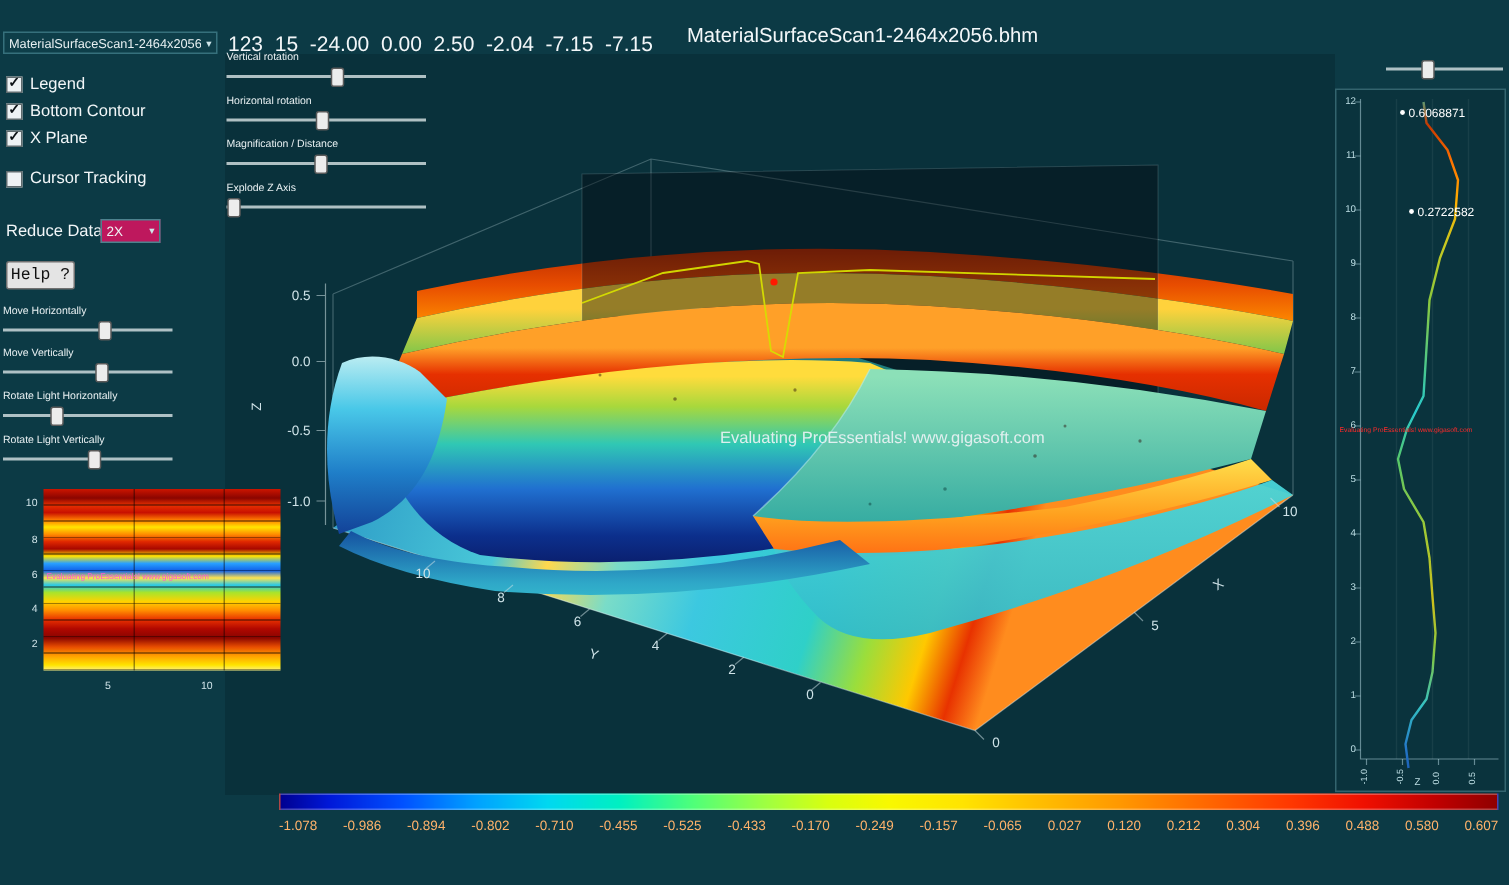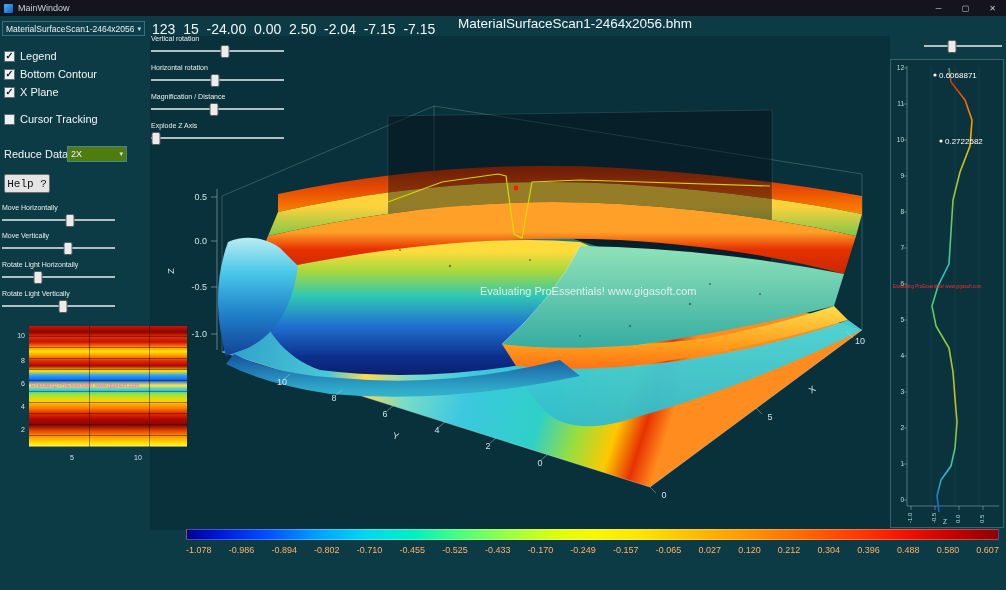--- a/index.html
+++ b/index.html
@@ -25,21 +25,21 @@
   .slider{position:relative;height:13px}
   .slider-track{position:absolute;left:0;right:0;top:5px;height:2px;background:#cdd9dc;opacity:.85}
   .slider-thumb{position:absolute;top:0;left:50%;width:9px;height:13px;background:#ececec;border:1px solid #5a5a5a;border-radius:2px;transform:translateX(-50%)}
   .rot-group{position:absolute;width:133px}
   .ls-group{position:absolute;width:113px}
 
   
   .cb-row{position:absolute;display:flex;align-items:center;gap:5px;color:#f2f6f8;font-size:11px;left:4px}
   .cb{width:11px;height:11px;background:#eef2f4;border:1px solid #5f6b6e;display:flex;align-items:center;justify-content:center;font-size:9.5px;font-weight:bold;color:#0d1216;line-height:1}
   .reduce-label{position:absolute;left:4px;top:148px;color:#f2f6f8;font-size:11px}
-  .reduce-select{position:absolute;left:67px;top:146px;width:60px;height:16px;background:#4d7c0f;border:1px solid #4d828e;color:#eef2f4;font-size:9px;display:flex;align-items:center;justify-content:space-between;padding:0 3px}
+  .reduce-select{position:absolute;left:67px;top:146px;width:40px;height:16px;background:#be185d;border:1px solid #4d828e;color:#eef2f4;font-size:9px;display:flex;align-items:center;justify-content:space-between;padding:0 3px}
   .help-btn{position:absolute;left:4px;top:174px;width:46px;height:19px;background:#e4e4e4;border:1px solid #707070;border-radius:2px;font-size:11px;color:#111;font-family:Liberation Mono, monospace}
 
   
   .thumbnail{position:absolute;left:8px;top:324px;width:181px;height:139px}
   .thumb-plot{position:absolute;left:21px;top:2px;right:2px;bottom:16px;
     background:linear-gradient(to bottom,
       #cc1500 0%,#8a0500 5%,#e83000 9%,#c81000 13%,#ff7a00 17%,#ffe400 21%,#ff8c00 25%,
       #e02800 29%,#a80800 33%,#ffe400 37%,#28a0ff 41%,#1060e8 45%,#ffe44d 49%,#28c8e8 53%,
       #a8e42c 57%,#ffd200 62%,#ff8c00 67%,#e83000 72%,#b00800 77%,#8a0500 82%,#e84d00 87%,
       #ffa000 92%,#ffe400 97%,#fff080 100%)}
@@ -67,29 +67,20 @@
     background:linear-gradient(to right,#000090 0%,#0018d8 4%,#0050ff 10%,#00a0ff 16%,#00d8f0 22%,#00f0c0 28%,#50ff78 34%,#a0ff40 40%,#d8ff10 45%,#f8f800 50%,#ffe400 56%,#ffc000 62%,#ff9800 69%,#ff6800 76%,#ff3800 83%,#f01000 89%,#c00000 95%,#900000 100%)}
   .colorbar-labels{display:flex;justify-content:space-between;margin-top:5px;font-size:9px;color:#ffb36b}
 
   text{font-family:"Liberation Sans",sans-serif}
 </style>
 </head>
 <body>
 
 <div id="root">
 
-  <div class="titlebar">
-    <div class="app-icon"></div>
-    <span class="tb-title">MainWindow</span>
-    <div class="tb-btns">
-      <div class="tb-btn">─</div>
-      <div class="tb-btn">▢</div>
-      <div class="tb-btn">✕</div>
-    </div>
-  </div>
 
   <div class="file-select">
     <span class="fs-text">MaterialSurfaceScan1-2464x2056.bhm</span>
     <span class="caret">▾</span>
   </div>
   <div class="readout">123  15  -24.00  0.00  2.50  -2.04  -7.15  -7.15</div>
   <div class="page-title">MaterialSurfaceScan1-2464x2056.bhm</div>
 
   <svg class="main-chart" width="740" height="494" viewBox="0 0 740 494">
     <defs>

